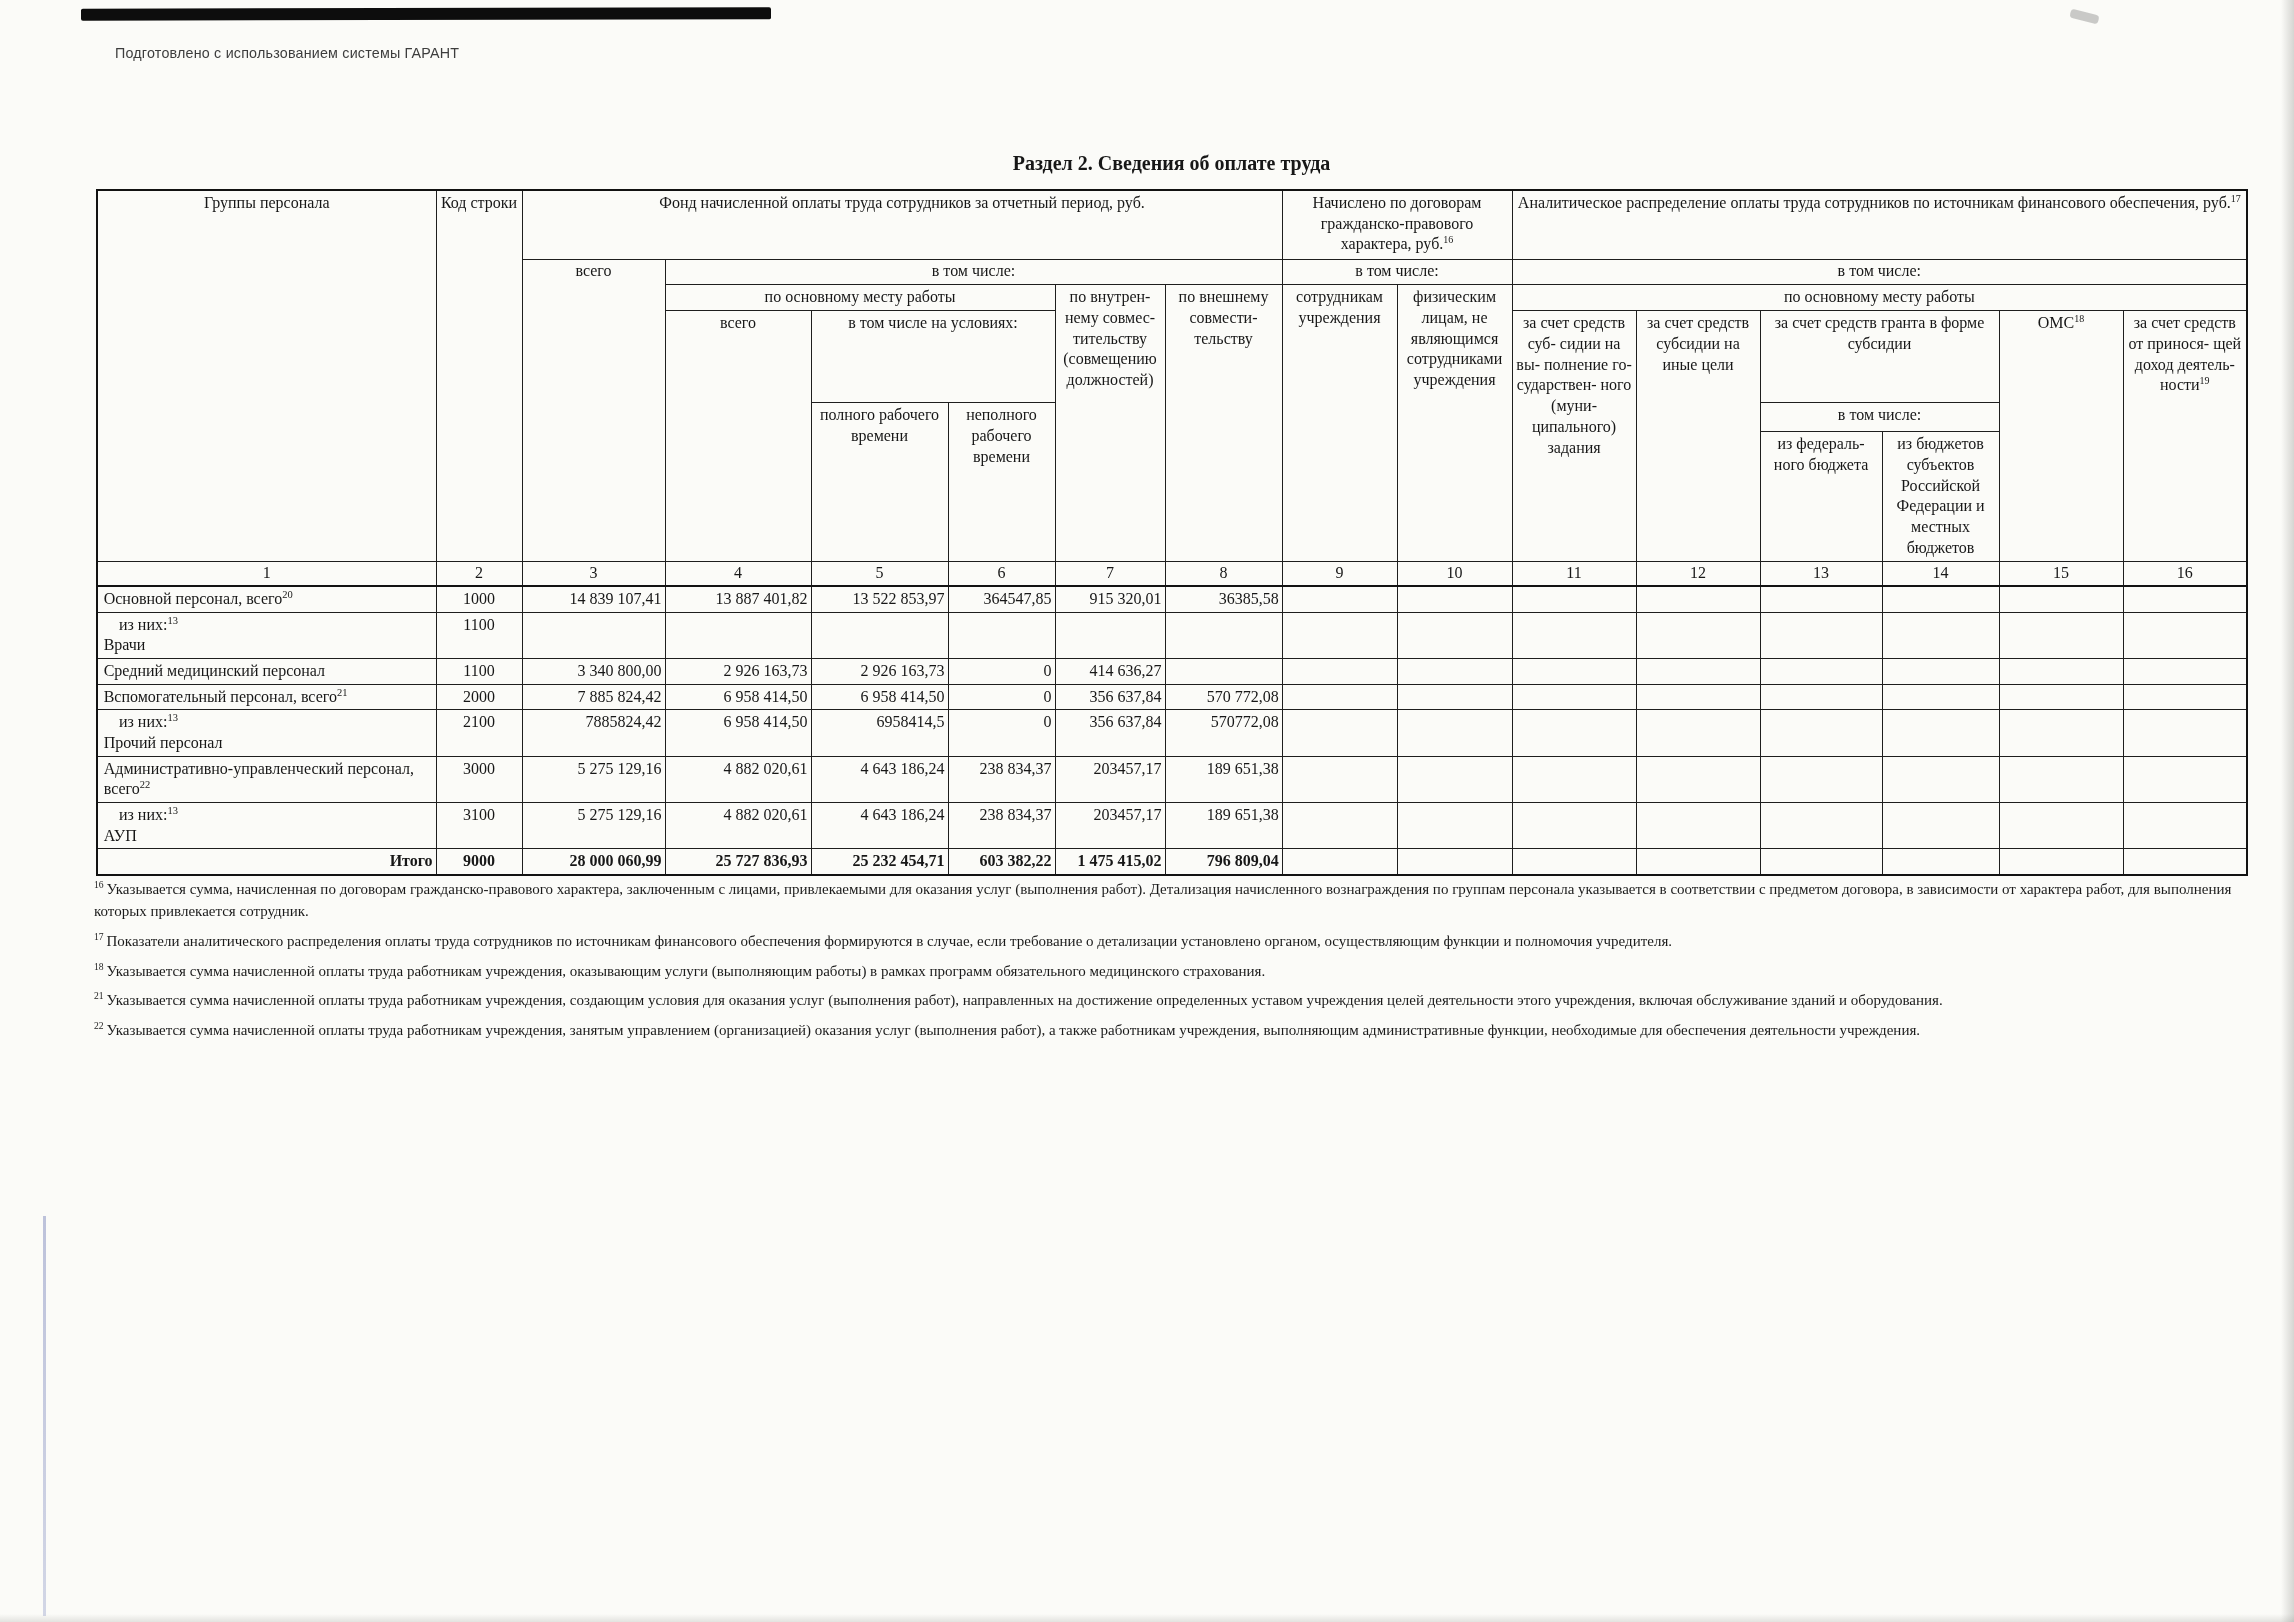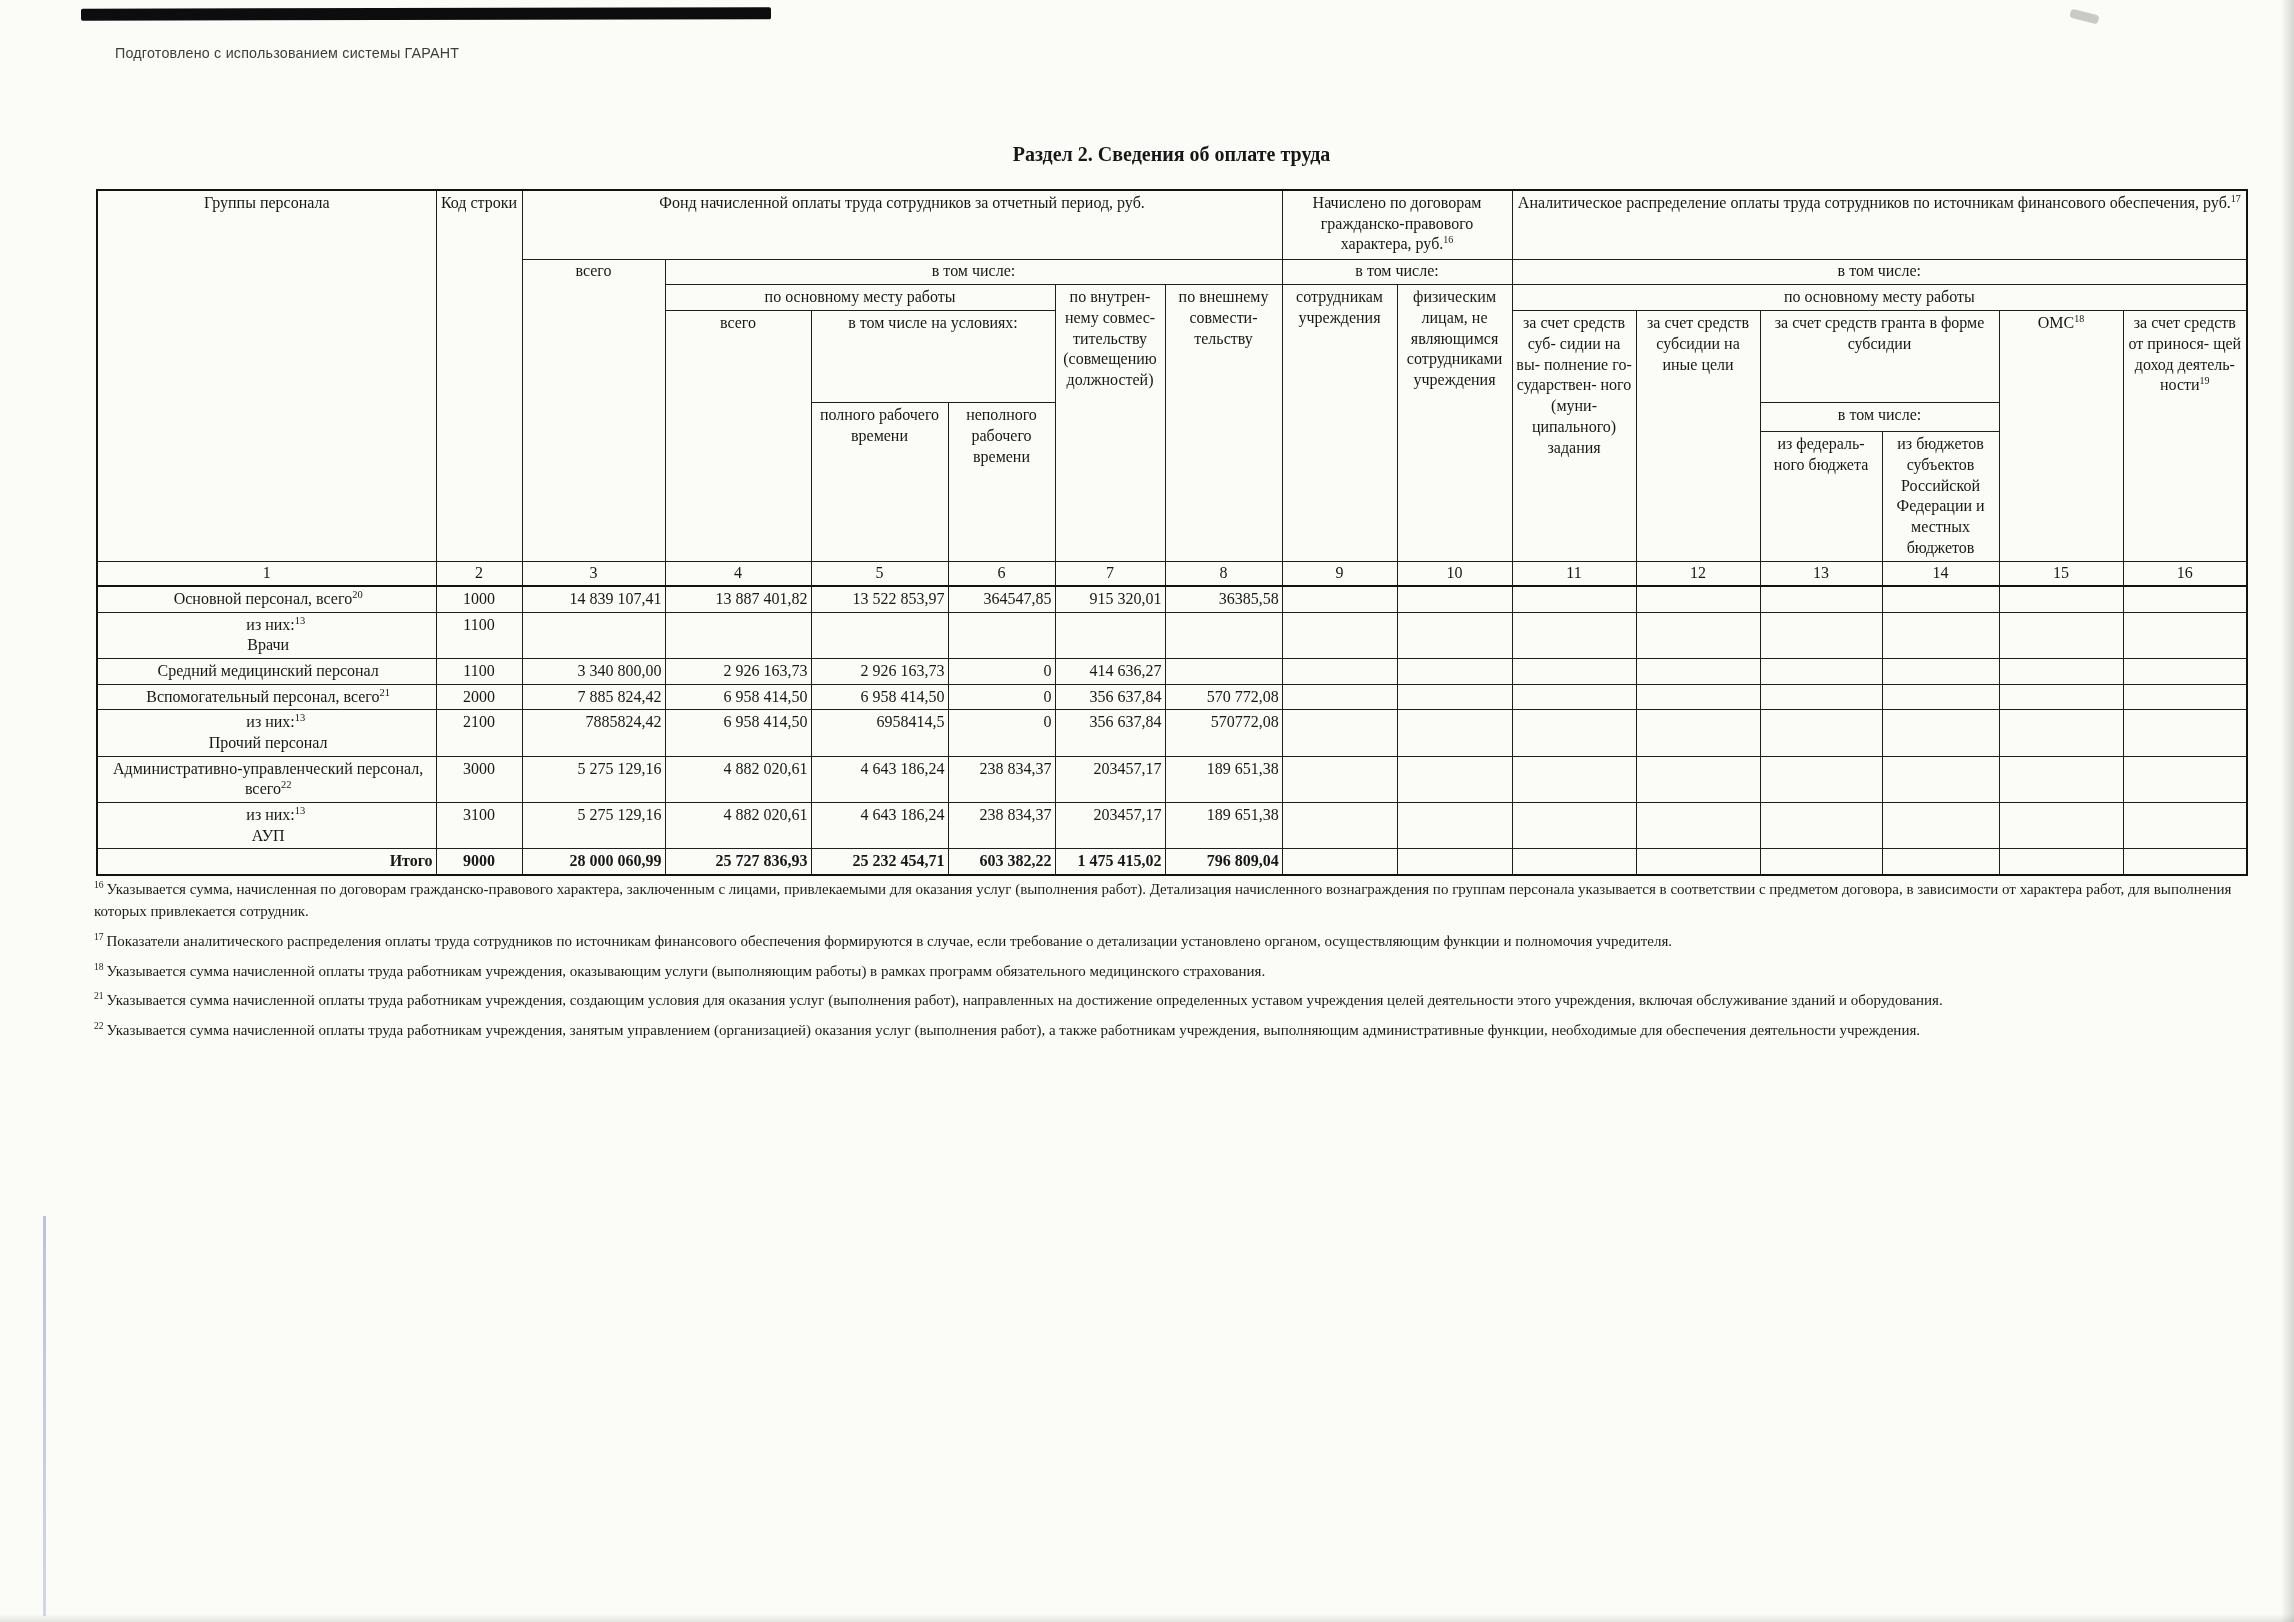--- a/index.html
+++ b/index.html
@@ -17,37 +17,37 @@
     background:linear-gradient(#8a93c2,#b0b7d6); opacity:.55; }
   .edge-right { position:absolute; right:0; top:0; width:13.4px; height:100%;
     background:linear-gradient(to right, rgba(0,0,0,0), rgba(115,115,110,.28)); }
   .edge-bottom { position:absolute; left:0; bottom:0; width:100%; height:7.6px;
     background:linear-gradient(to bottom, rgba(0,0,0,0), rgba(115,115,110,.18)); }
 
   .watermark { position:absolute; left:115px; top:45px;
     font-family:"Liberation Sans","DejaVu Sans",sans-serif;
     font-size:14.3px; color:#3d3d3d; letter-spacing:0.2px; }
 
-  .title { position:absolute; left:96px; top:143px; width:2151px;
+  .title { position:absolute; left:96px; top:152px; width:2151px;
     text-align:center; font-size:20px; font-weight:bold; }
 
   table.report { position:absolute; left:96px; top:189px; width:2151px;
     border-collapse:collapse; table-layout:fixed; border:2.9px solid #121212; }
   table.report td {
     border:1.9px solid #1e1e1e; vertical-align:top; text-align:center;
     font-size:16px; line-height:1.3; padding:1.9px 2.9px; overflow:hidden;
   }
   thead sup { font-size:10px; line-height:0; }
   tr.hr1 { height:69px; } tr.hr2 { height:25px; } tr.hr3 { height:26px; }
   tr.hr4 { height:92px; } tr.hr5 { height:29px; } tr.hr6 { height:101px; }
   tr.numrow { height:25px; }
   tr.numrow td { border-bottom:2.9px solid #121212; padding:1px 1.9px; }
 
   tbody td { vertical-align:bottom; font-size:17.7px; padding:1.9px 4.8px 3.8px; }
-  tbody td.lbl { text-align:center; padding-left:5.7px; }
+  tbody td.lbl { text-align:left; padding-left:5.7px; }
   tbody td.code { text-align:center; }
   tbody td.val { text-align:right; }
   tbody sup { font-size:10.5px; line-height:0; }
   .pre { padding-left:15.3px; }
   tr.total-row td { font-weight:bold; }
   td.lbl.r { text-align:right; }
 
   .footnotes { position:absolute; left:94px; top:874px; width:2162px;
     font-size:15px; line-height:22px; color:#1b1b1b; text-align:left; }
   .fn { margin:0 0 3.8px 0; }

